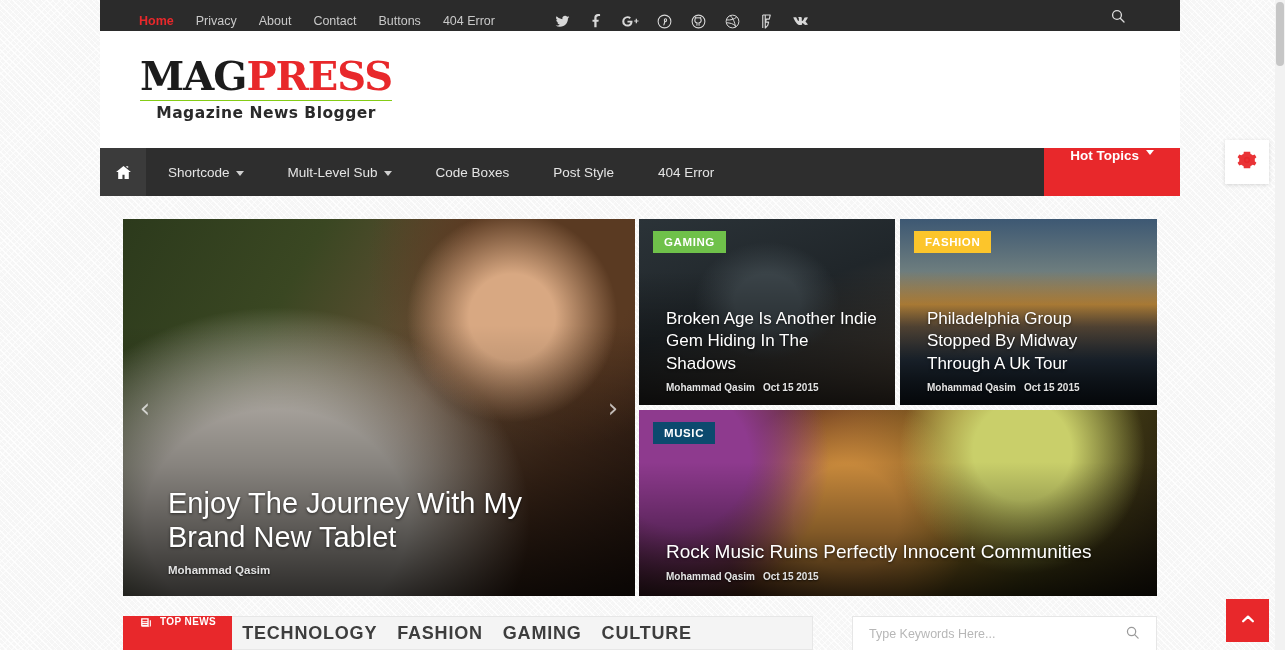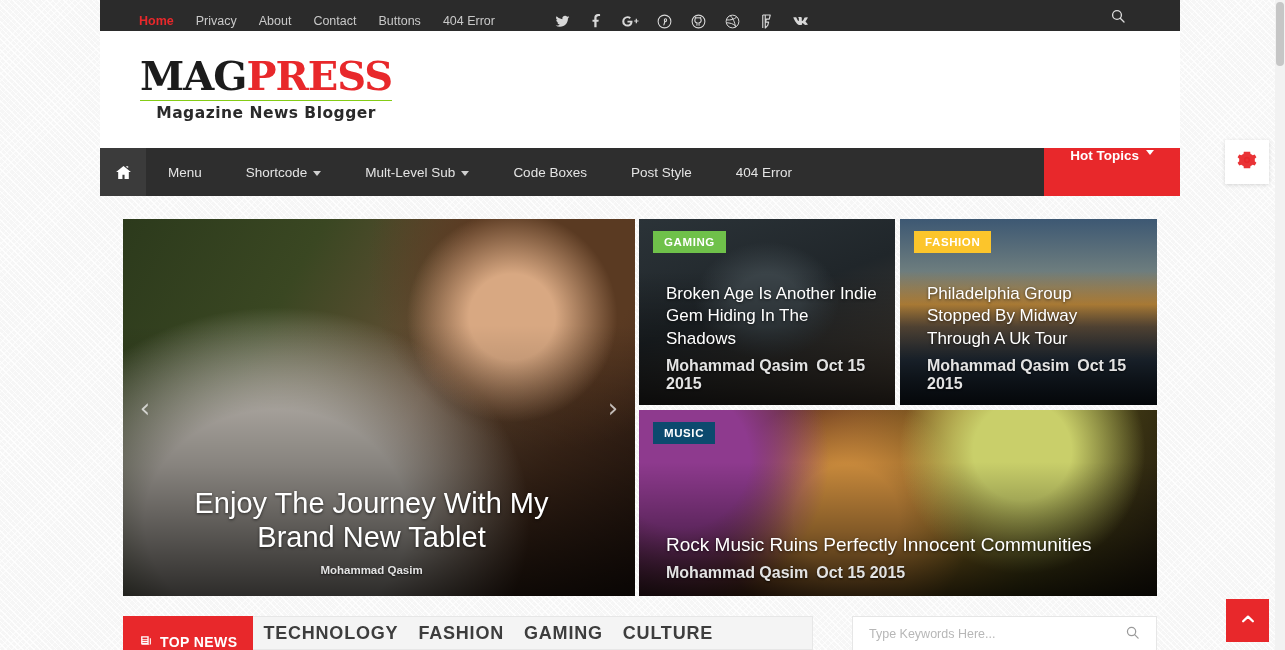--- a/index.html
+++ b/index.html
@@ -91,27 +91,27 @@
     position:absolute; left:0; right:0; bottom:0; height:72%;
     background:linear-gradient(to top, rgba(0,0,0,0.78) 0%, rgba(0,0,0,0.35) 48%, rgba(0,0,0,0) 100%);
   }
   .badge {
     position:absolute; left:14px; top:12px; color:#fff;
     font-size:11.5px; font-weight:bold; letter-spacing:.6px;
     padding:5px 11px; z-index:3;
   }
   .ctext { position:absolute; left:27px; right:22px; bottom:16px; z-index:3; }
   .ctitle { color:#fff; font-weight:normal; text-shadow:0 1px 3px rgba(0,0,0,.6); }
-  .cmeta { color:#e3e3e3; font-size:16px; font-weight:bold; margin-top:7px; text-shadow:0 1px 2px rgba(0,0,0,.7); }
+  .cmeta { color:#e3e3e3; font-size:10px; font-weight:bold; margin-top:7px; text-shadow:0 1px 2px rgba(0,0,0,.7); }
   .cmeta .dt { margin-left:8px; }
 
   
   #hero { width:512px; height:377px; margin-right:4px; }
   #hero .ctitle { font-size:29px; line-height:34px; }
-  #hero .ctext { left:45px; bottom:20px; right:60px;text-align:center; }
+  #hero .ctext { left:45px; bottom:20px; right:60px; }
   #hero .cmeta { font-size:11.5px; margin-top:10px; }
   .arrow {
     position:absolute; top:50%; transform:translateY(-50%); z-index:4;
     color:rgba(255,255,255,.7); font-size:26px; width:28px; text-align:center;
     font-family:"DejaVu Sans", sans-serif; line-height:1;
   }
   #arrow-prev { left:8px; }
   #arrow-next { right:8px; }
 
   #rightcol { width:518px; height:377px; display:flex; flex-direction:column; }
@@ -152,22 +152,22 @@
       radial-gradient(circle at 40% 58%, #c98a3c 0 16%, rgba(0,0,0,0) 38%),
       linear-gradient(110deg, #3a1830 0%, #6b3a20 32%, #8d6a22 56%, #4a4416 76%, #221a0e 100%);
   }
 
   
   #tabsbar {
     position:absolute; top:616px; left:123px; width:690px; height:34px;
     background:#f4f4f4; border:1px solid #e7e7e7; display:flex; align-items:stretch;
   }
   #tab-topnews {
-    background:#e8282b; color:#fff; font-size:14px; font-weight:bold; letter-spacing:.4px;
-    display:flex; align-items:flex-end; gap:7px; padding:0 16px; margin:-1px 0 -1px -1px;
+    background:#e8282b; color:#fff; font-size:10px; font-weight:bold; letter-spacing:.4px;
+    display:flex; align-items:flex-start; gap:7px; padding:0 16px; margin:-1px 0 -1px -1px;
   }
   #tabsbar .tb {
     display:flex; align-items:center; padding:0 10px;
     color:#3d3d3d; font-size:18px; letter-spacing:.8px;font-weight:bold;
   }
   #searchbox {
     position:absolute; top:616px; left:852px; width:305px; height:36px;
     background:#fff; border:1px solid #e6e6e6; display:flex; align-items:center;
   }
   #searchbox .ph { flex:1; padding:0 16px; color:#b7b7b7; font-size:12.5px; }
@@ -272,23 +272,20 @@
     </div>
   </div>
 
   <div id="mainnav">
     <div id="navhome">
       <svg width="17" height="17" viewBox="0 0 24 24" fill="currentColor">
           <path d="M12 2.7 1.5 11.3h3v9.9h6v-6h3v6h6v-9.9h3L12 2.7zm6.6 3.1V3.2h-2.8v.9l2.8 1.7z"></path>
         </svg>
     </div>
     <div id="navitems">
-      <div class="ni">
-        <span>Menu</span>
-      </div>
       <div class="ni">
         <span>Shortcode</span>
         <span class="caret"></span>
       </div>
       <div class="ni">
         <span>Mult-Level Sub</span>
         <span class="caret"></span>
       </div>
       <div class="ni">
         <span>Code Boxes</span>

